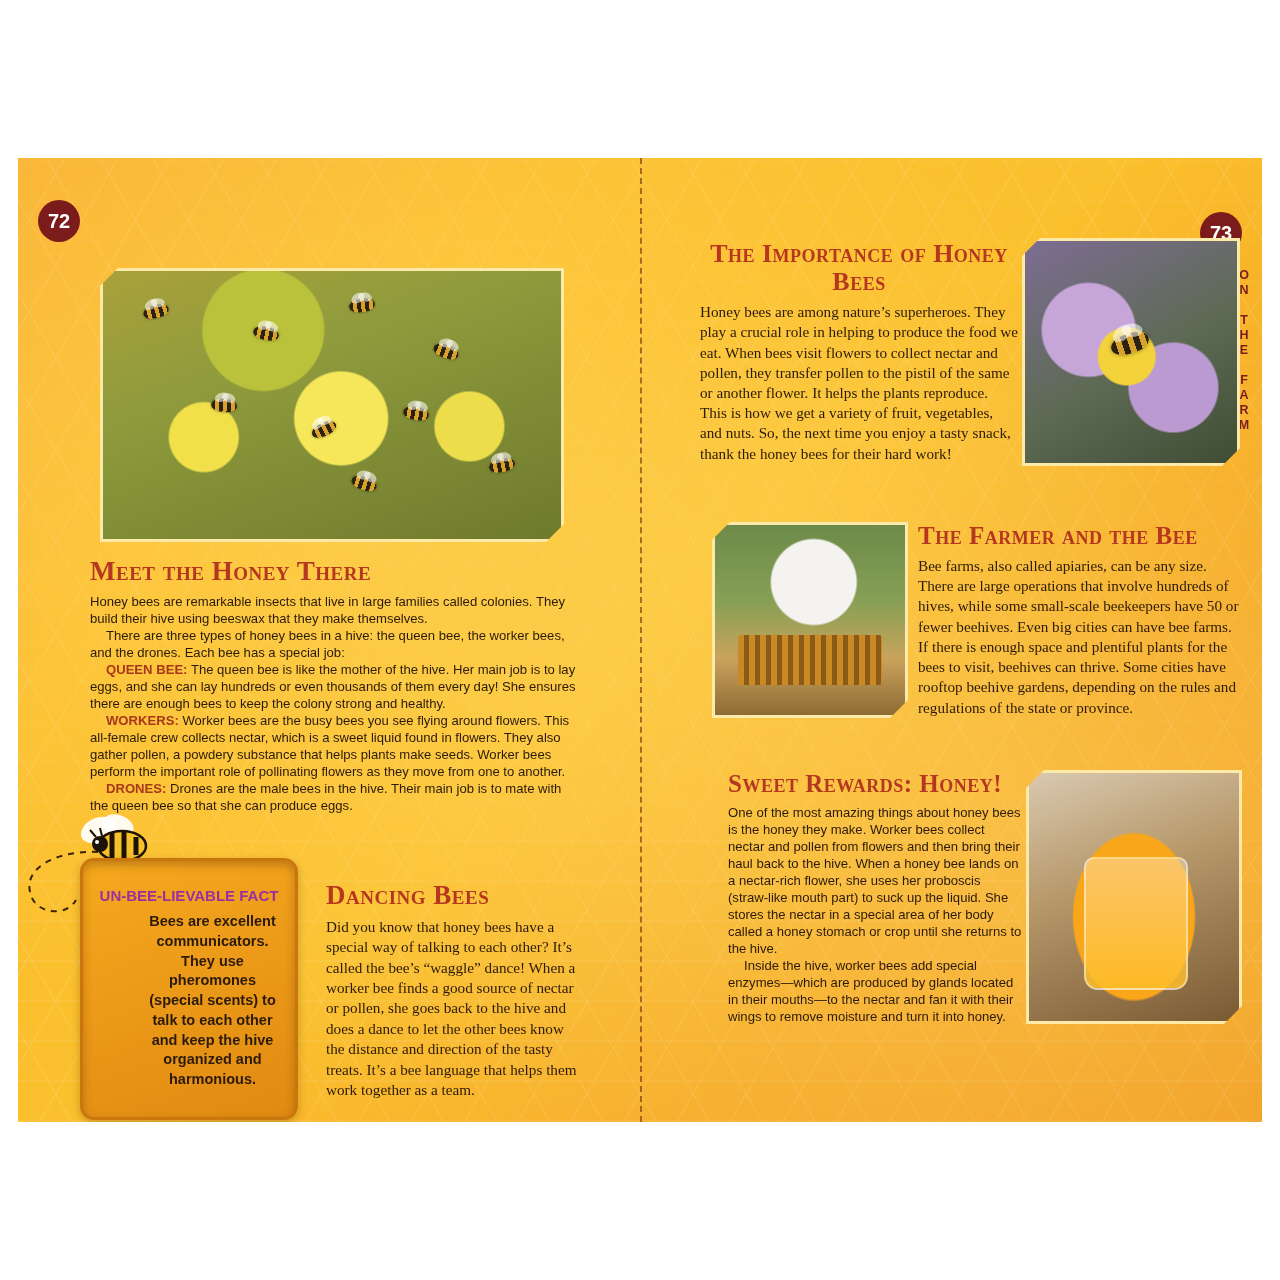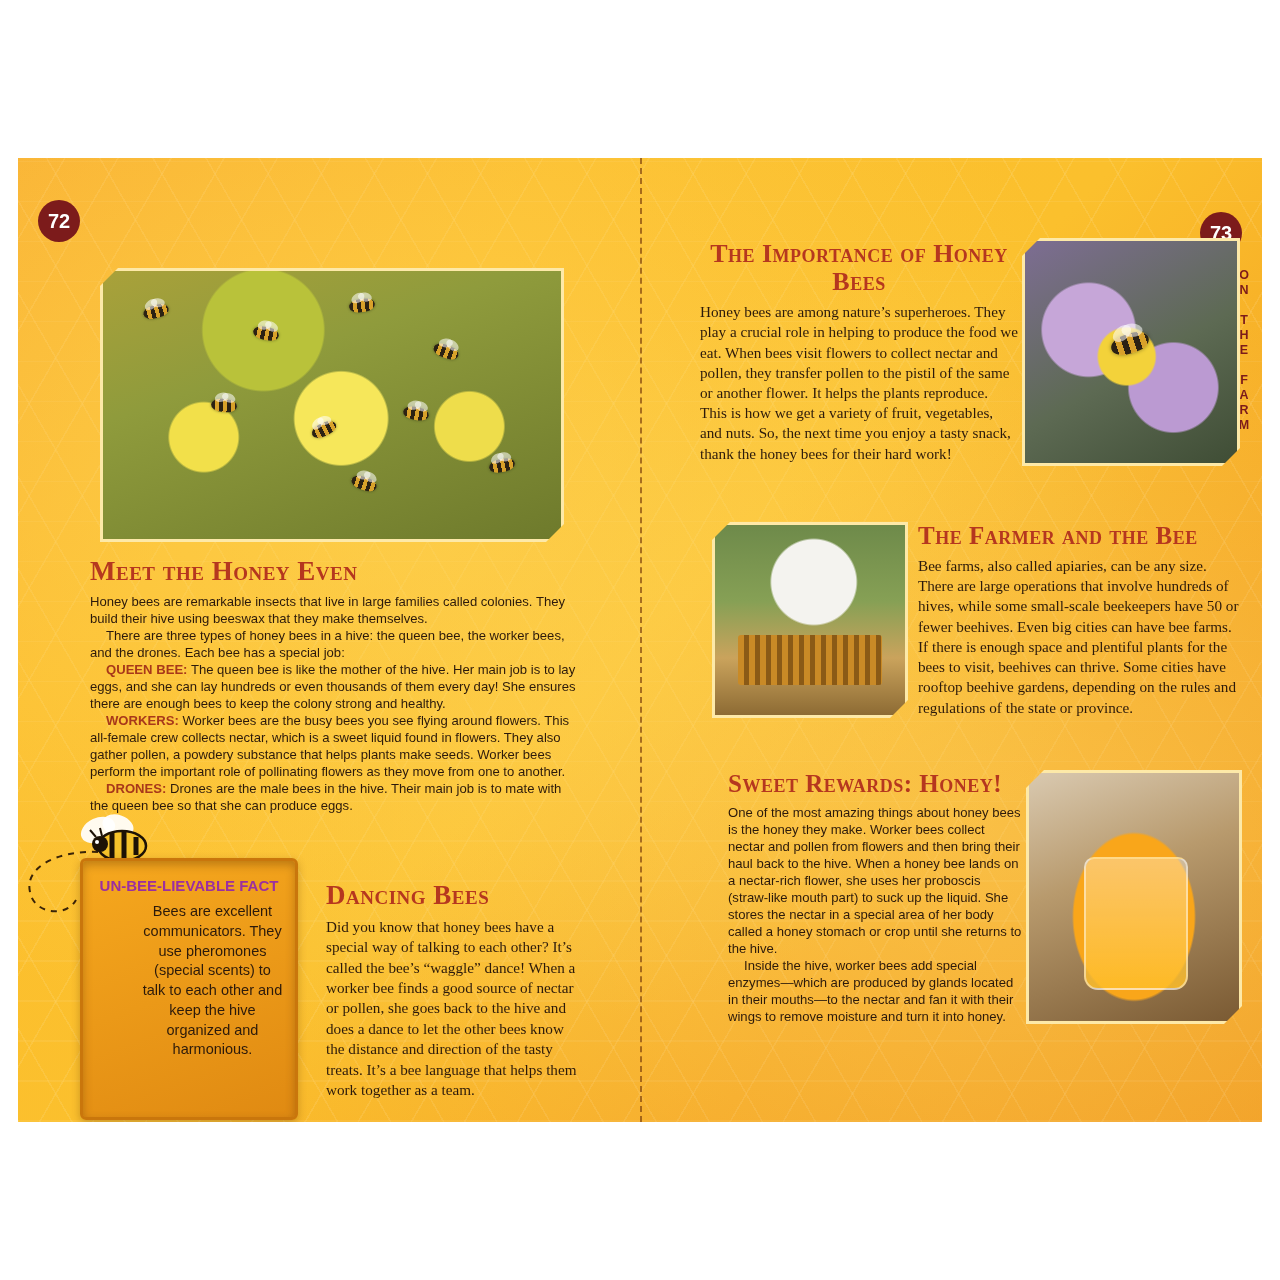--- a/index.html
+++ b/index.html
@@ -95,25 +95,25 @@
   .art4{background:
       radial-gradient(ellipse at 50% 58%, #f9a61a 0 60px, rgba(0,0,0,0) 62px),
       linear-gradient(160deg,#d9c9b0 0%,#b89a6d 40%,#7a5a33 100%);}
   .art4::after{content:"";position:absolute;left:26%;top:34%;width:48%;height:52%;
     background:linear-gradient(180deg,rgba(255,255,255,.35),rgba(255,190,40,.85));
     border-radius:10px 10px 14px 14px;border:2px solid rgba(255,255,255,.45);}
 
   
   .factbox{position:absolute;left:62px;top:700px;width:218px;height:262px;
     background:linear-gradient(160deg,#f6a81e,#e08a12);
-    border:3px solid #c9760c;border-radius:6px;
+    border:3px solid #c9760c;border-radius:14px;
     box-shadow:0 4px 10px rgba(90,45,0,.35) inset, 0 3px 8px rgba(90,45,0,.3);
-    padding:16px 12px 10px;box-sizing:border-box;text-align:center;}
+    padding:26px 12px 10px;box-sizing:border-box;text-align:center;}
   .fact-title{color:#9b2fa0;font-weight:bold;font-size:15px;line-height:1.15;margin-bottom:8px;}
-  .fact-body{color:#2c1a0b;font-weight:normal;font-size:14.5px;line-height:1.36;margin-left:47px;}
+  .fact-body{color:#2c1a0b;font-weight:bold;font-size:14.5px;line-height:1.36;margin-left:47px;}
 
   .beedoodle{position:absolute;left:60px;top:652px;width:86px;height:60px;}
   .dashline{position:absolute;left:2px;top:690px;width:90px;height:80px;}
 
   .col{position:absolute;}
 </style>
 </head>
 <body>
 
 <div class="page-wrap">
@@ -132,21 +132,21 @@
       <div class="bee" style="left:246px;top:28px;transform:rotate(-8deg);"></div>
       <div class="bee" style="left:330px;top:74px;transform:rotate(20deg);"></div>
       <div class="bee" style="left:108px;top:128px;transform:rotate(5deg);"></div>
       <div class="bee" style="left:208px;top:152px;transform:rotate(-25deg);"></div>
       <div class="bee" style="left:300px;top:136px;transform:rotate(10deg);"></div>
       <div class="bee" style="left:386px;top:188px;transform:rotate(-12deg);"></div>
       <div class="bee" style="left:248px;top:206px;transform:rotate(18deg);"></div>
     </div>
 
     <div class="col left-col" style="left:72px;top:398px;width:486px;">
-      <h2 class="sec h-meet">Meet the Honey Even</h2>
+      <h2 class="sec h-meet">Meet the Honey There</h2>
       <p class="body">Honey bees are remarkable insects that live in large families called colonies. They build their hive using beeswax that they make themselves.</p>
       <p class="body ind">There are three types of honey bees in a hive: the queen bee, the worker bees, and the drones. Each bee has a special job:</p>
       <p class="body ind"><span class="lead">QUEEN BEE:</span><span> The queen bee is like the mother of the hive. Her main job is to lay eggs, and she can lay hundreds or even thousands of them every day! She ensures there are enough bees to keep the colony strong and healthy.</span></p>
       <p class="body ind"><span class="lead">WORKERS:</span><span> Worker bees are the busy bees you see flying around flowers. This all-female crew collects nectar, which is a sweet liquid found in flowers. They also gather pollen, a powdery substance that helps plants make seeds. Worker bees perform the important role of pollinating flowers as they move from one to another.</span></p>
       <p class="body ind"><span class="lead">DRONES:</span><span> Drones are the male bees in the hive. Their main job is to mate with the queen bee so that she can produce eggs.</span></p>
     </div>
 
     <svg class="dashline" viewBox="0 0 90 80">
       <path d="M78 4 C40 2, 4 18, 10 44 C14 66, 46 70, 56 52" fill="none" stroke="#3a2408" stroke-width="2" stroke-dasharray="6 6"></path>
     </svg>

